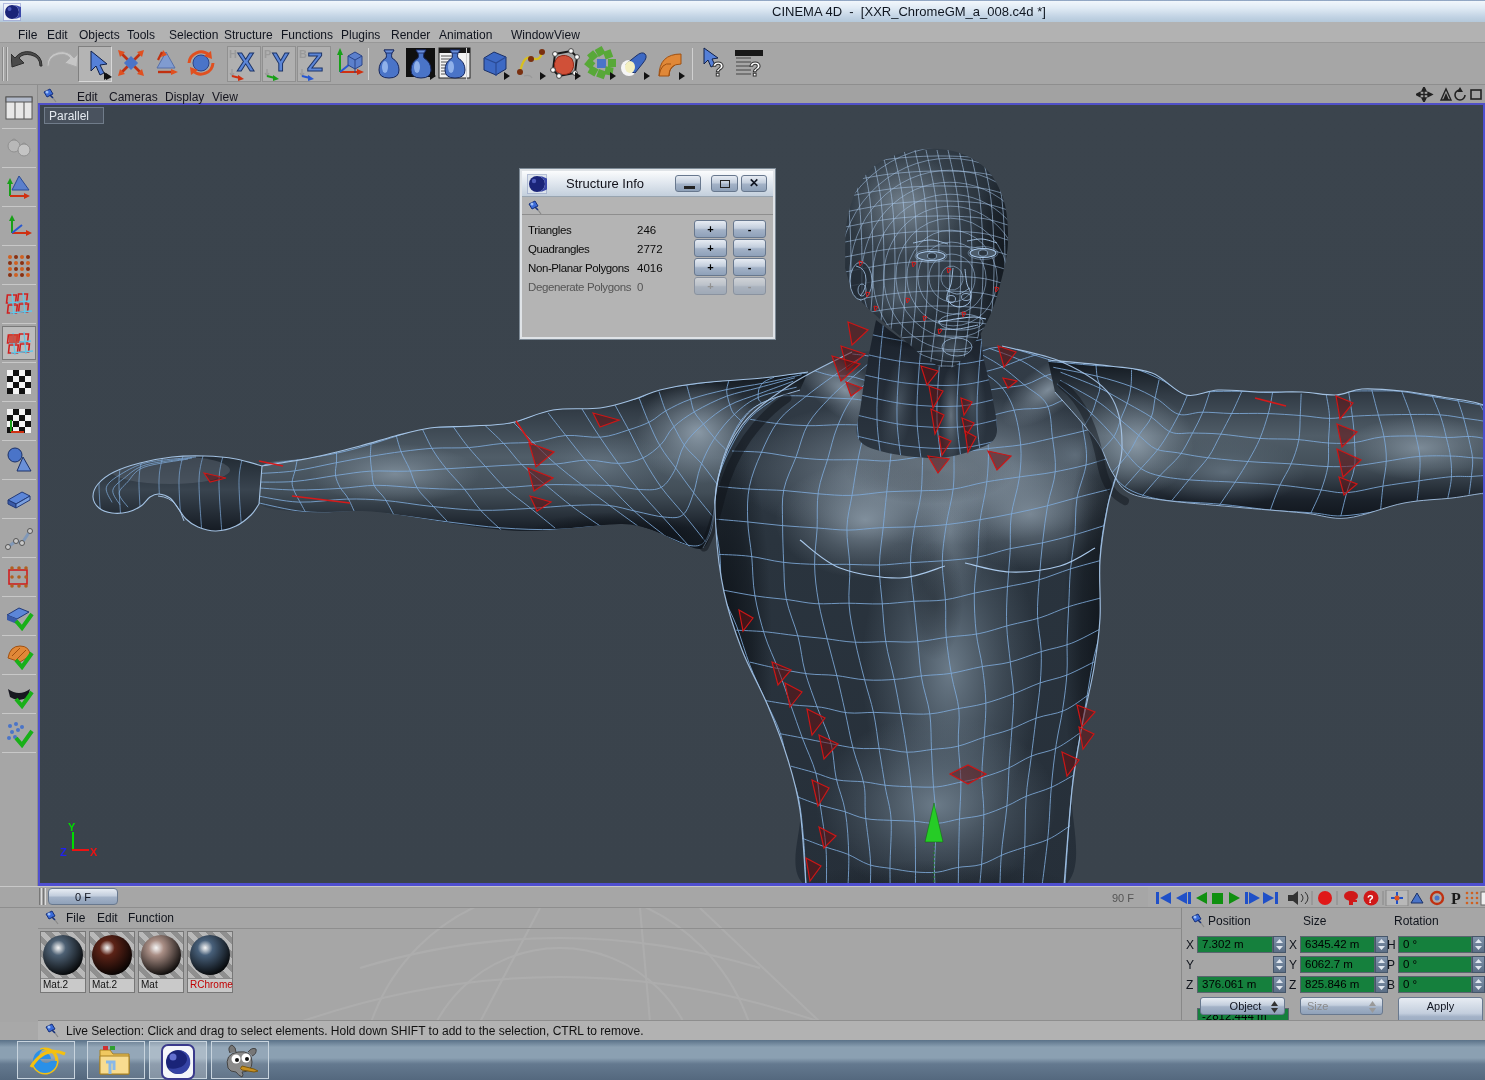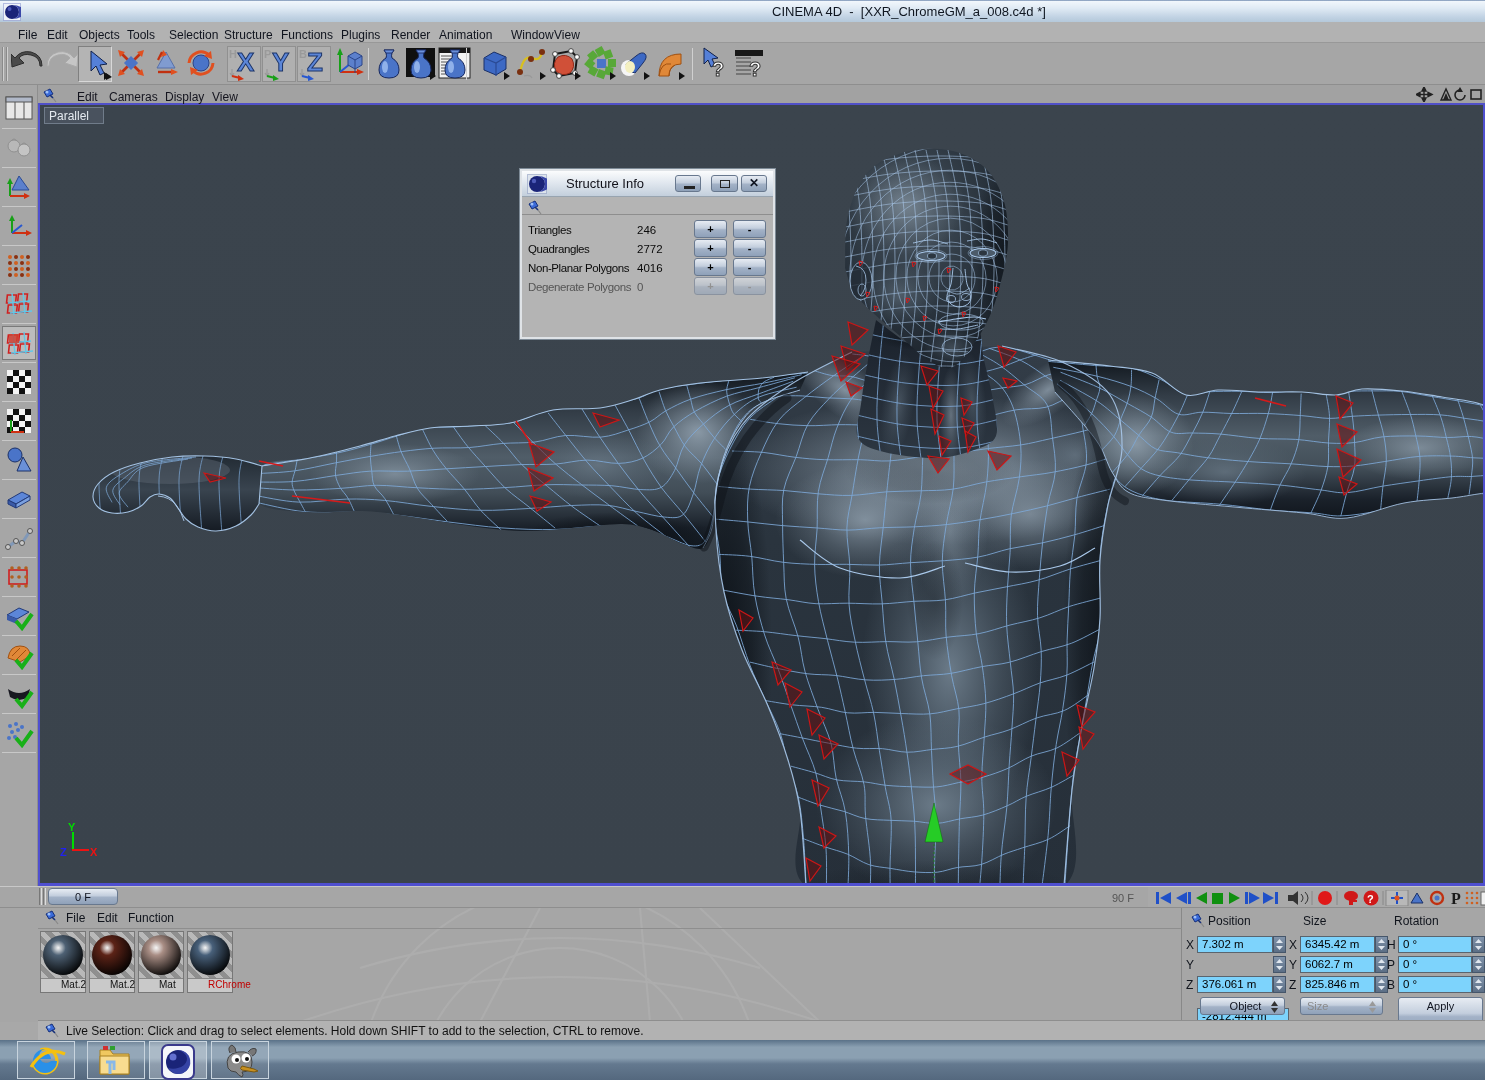--- a/index.html
+++ b/index.html
@@ -21,22 +21,22 @@
 #timeline{left:0;top:886px;width:1485px;height:22px;background:#a6a6a6;border-top:1px solid #c8c8c8;border-bottom:1px solid #8e8e8e}
 #matarea{left:0;top:908px;width:1182px;height:114px;background:#a6a6a6;border-right:1px solid #888}
 #coordarea{left:1182px;top:908px;width:303px;height:114px;background:#a6a6a6}
 #statusbar{left:38px;top:1020px;width:1447px;height:20px;background:#b2b2b2;border-top:1px solid #8e8e8e;
  font-size:12px;color:#111;padding:3px 0 0 28px}
 #taskbar{left:0;top:1040px;width:1485px;height:40px;
  background:linear-gradient(#5a7188,#8ba0b2 18%,#8ba0b2 45%,#64798f 60%,#54687e)}
 .mat-tile{position:absolute;width:46px;height:62px;border:1px solid #777;background:
  repeating-linear-gradient(45deg,#b9b9b9 0 5px,#8f8f8f 5px 10px)}
 .mat-label{position:absolute;left:0;bottom:0;width:100%;height:14px;background:#c9c9c9;font-size:10px;
- color:#111;padding-left:20px;border-top:1px solid #888}
-.field{position:absolute;height:17px;background:#7dd3fc;border:1px solid #5a646e;font-size:11.5px;color:#000;
+ color:#111;padding-left:2px;border-top:1px solid #888}
+.field{position:absolute;height:17px;background:#15803d;border:1px solid #5a646e;font-size:11.5px;color:#000;
  padding:1px 0 0 4px;white-space:nowrap;overflow:hidden}
 .spin{position:absolute;width:13px;height:17px;background:linear-gradient(#8194ab,#5b6e85);border:1px solid #46566a}
 .flabel{position:absolute;font-size:12px;color:#10141c}
 .dlab{position:absolute;font-size:11.5px;letter-spacing:-0.4px;color:#0a0a0a}
 .dval{position:absolute;font-size:11.5px;color:#0a0a0a}
 .c4dbtn{position:absolute;border-radius:3px;border:1px solid #68788e;
  background:linear-gradient(#e7ecf3,#c3cedd 45%,#a3b2c7 55%,#8fa1b9);font-size:11px;color:#101420;text-align:center}
 </style></head>
 <body>
 <div id="titlebar" class="abs">

